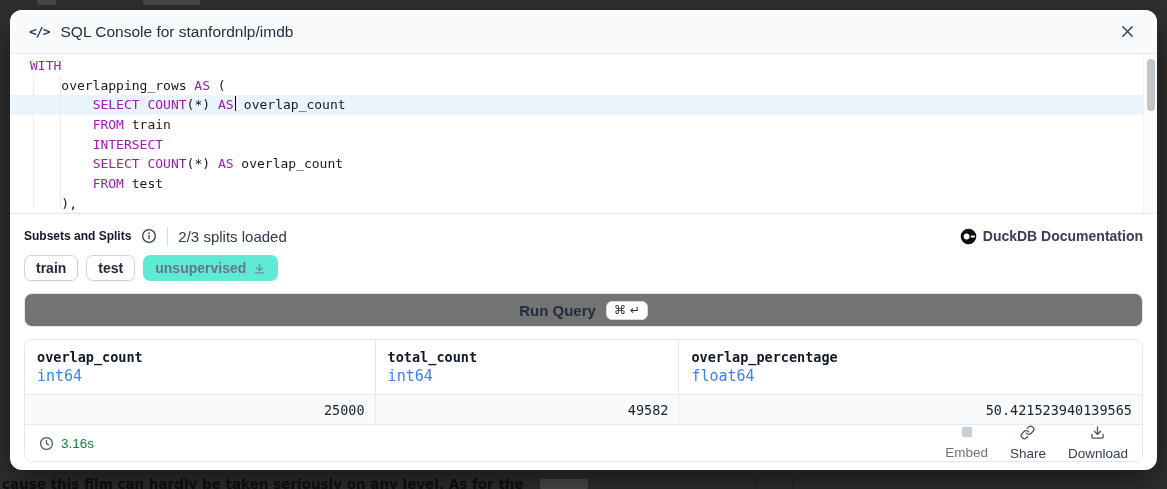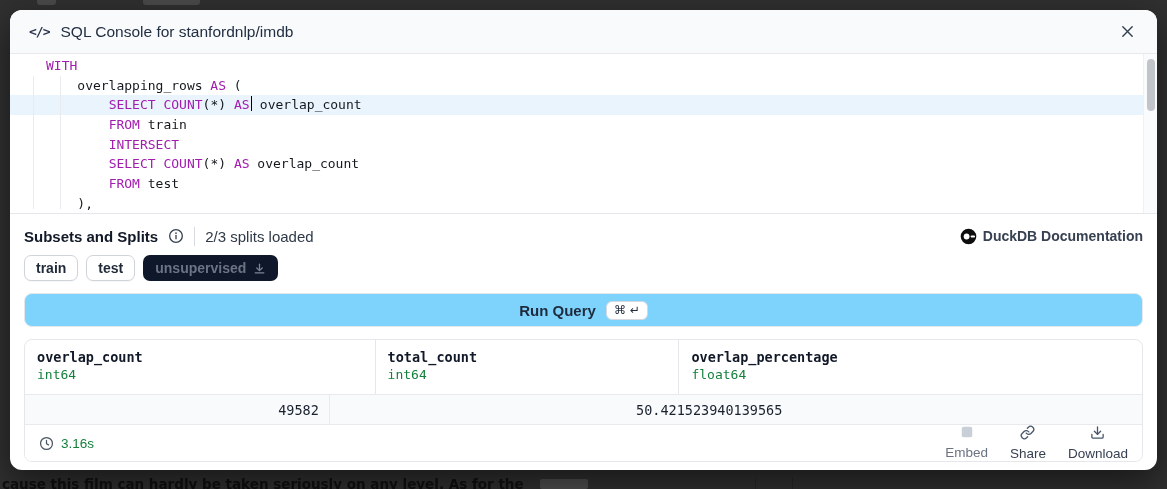--- a/index.html
+++ b/index.html
@@ -39,21 +39,21 @@
     color:#2a3650; letter-spacing:-1px;
   }
   .modal-title { font-size:15.5px; font-weight:400; color:#222f43; }
   .close-btn { margin-left:auto; display:flex; align-items:center; cursor:pointer; padding:3px; }
 
   
   .editor {
     flex:0 0 160px; position:relative; overflow:hidden;
     border-bottom:1px solid #e5e7eb; background:#fff;
     font-family:"DejaVu Sans Mono", monospace; font-size:13px; line-height:19.7px;
-    color:#15181d; cursor:text;padding-left:16px;
+    color:#15181d; cursor:text;
   }
   .active-line-bg {
     position:absolute; left:0; top:41.4px; height:19.7px;
     width:calc(100% - 14px); background:#e9f4fd; z-index:0;
   }
   .indent-guide { position:absolute; top:22px; bottom:4px; width:1px; background:#e9ebee; z-index:0; }
   .ig-0 { left:23px; } .ig-1 { left:50px; }
   .code-scroll { position:relative; z-index:1; padding:2px 0 0 20px; }
   .code-line { white-space:pre; height:19.7px; }
   .kw { color:#a21caf; }
@@ -66,58 +66,58 @@
     background:#fafbfc; border-left:1px solid #f0f1f3; z-index:2;
   }
   .scroll-thumb {
     position:absolute; left:3px; top:5px; width:8px; height:52px;
     background:#c1c5ca; border-radius:4px; cursor:grab;
   }
 
   
   .body-content { flex:1; padding:10px 14px 0; display:flex; flex-direction:column; }
   .subsets-row { display:flex; align-items:center; gap:10px; height:24px; }
-  .subsets-title { font-size:15px; font-weight:700; color:#111827; }
+  .subsets-title { font-size:12px; font-weight:700; color:#111827; }
   .info-btn { display:flex; align-items:center; cursor:pointer; }
   .vdivider { width:1px; height:19px; background:#d7dade; }
   .status-text { font-size:15px; color:#2f3947; }
   .doc-link {
     margin-left:auto; display:flex; align-items:center; gap:6px;
     font-size:14px; font-weight:600; color:#374151; cursor:pointer;
   }
   .splits-row { display:flex; gap:8px; margin-top:7px; }
   .pill {
     height:26px; display:inline-flex; align-items:center; padding:0 11px;
     border-radius:7px; font-size:14px; font-weight:700; cursor:pointer;
   }
   .pill.loaded { background:#fff; border:1px solid #cfd4da; color:#1f2937; box-shadow:0 1px 1px rgba(0,0,0,.04); }
-  .pill.unloaded { background:#0f172a; border:1px solid transparent; color:#6b7484; gap:7px; }
+  .pill.unloaded { background:#5eead4; border:1px solid transparent; color:#6b7484; gap:7px; }
 
   .run-btn {
-    margin-top:12px; flex:0 0 34px; border:1px solid #e5e7eb; background:#7dd3fc;
+    margin-top:12px; flex:0 0 34px; border:1px solid #e5e7eb; background:#737373;
     border-radius:8px; display:flex; align-items:center; justify-content:center; gap:10px;
     cursor:pointer;
   }
   .run-label { font-size:15px; font-weight:700; color:#1f2a3d; }
   .kbd {
     background:#fff; border:1px solid #d5d9df; border-radius:6px;
     padding:1px 7px 2px; font-size:12px; color:#1f2a3d;
     font-family:"DejaVu Sans", sans-serif;
   }
 
   .results {
     margin-top:12px; border:1px solid #e5e7eb; border-radius:8px;
     overflow:hidden; display:flex; flex-direction:column; background:#fff;
   }
   .thead { display:flex; flex:0 0 54px; }
   .th { padding:9px 12px; }
   .th + .th { border-left:1px solid #e5e7eb; }
   .w1 { width:31.3%; } .w2 { width:27.2%; } .w3 { width:41.5%; }
   .th-name { font-family:"DejaVu Sans Mono", monospace; font-size:13.5px; font-weight:700; color:#111827; }
-  .th-type { font-family:"DejaVu Sans Mono", monospace; font-size:13px; color:#15803d; margin-top:2px; }
+  .th-type { font-family:"DejaVu Sans Mono", monospace; font-size:15px; color:#3b82f6; margin-top:2px; }
   .trow { display:flex; flex:0 0 31px; background:#f9fafb; border-top:1px solid #e8eaed; border-bottom:1px solid #e8eaed; }
   .td {
     display:flex; align-items:center; justify-content:flex-end; padding:0 10px;
     font-family:"DejaVu Sans Mono", monospace; font-size:13.5px; color:#1a2230;
   }
   .td + .td { border-left:1px solid #e8eaed; }
   .tfoot { display:flex; align-items:center; flex:1; padding:0 14px; background:#fff; }
   .duration { display:flex; align-items:center; gap:7px; font-size:13.5px; color:#15803d; }
   .actions { margin-left:auto; display:flex; gap:22px; }
   .action { display:flex; align-items:center; gap:6px; font-size:13.5px; color:#374151; cursor:pointer;flex-direction:column; }
@@ -218,20 +218,21 @@
         <div class="th w2">
           <div class="th-name">total_count</div>
           <div class="th-type">int64</div>
         </div>
         <div class="th w3">
           <div class="th-name">overlap_percentage</div>
           <div class="th-type">float64</div>
         </div>
       </div>
       <div class="trow">
+        <div class="td w1">25000</div>
         <div class="td w2">49582</div>
         <div class="td w3">50.421523940139565</div>
       </div>
       <div class="tfoot">
         <span class="duration">
           <svg width="15" height="15" viewBox="0 0 24 24" fill="none" stroke="#4b5563" stroke-width="2" stroke-linecap="round">
               <circle cx="12" cy="12" r="9.5"></circle>
               <path d="M12 7v5.3l3.2 1.9"></path>
             </svg>
           <span>3.16s</span>

